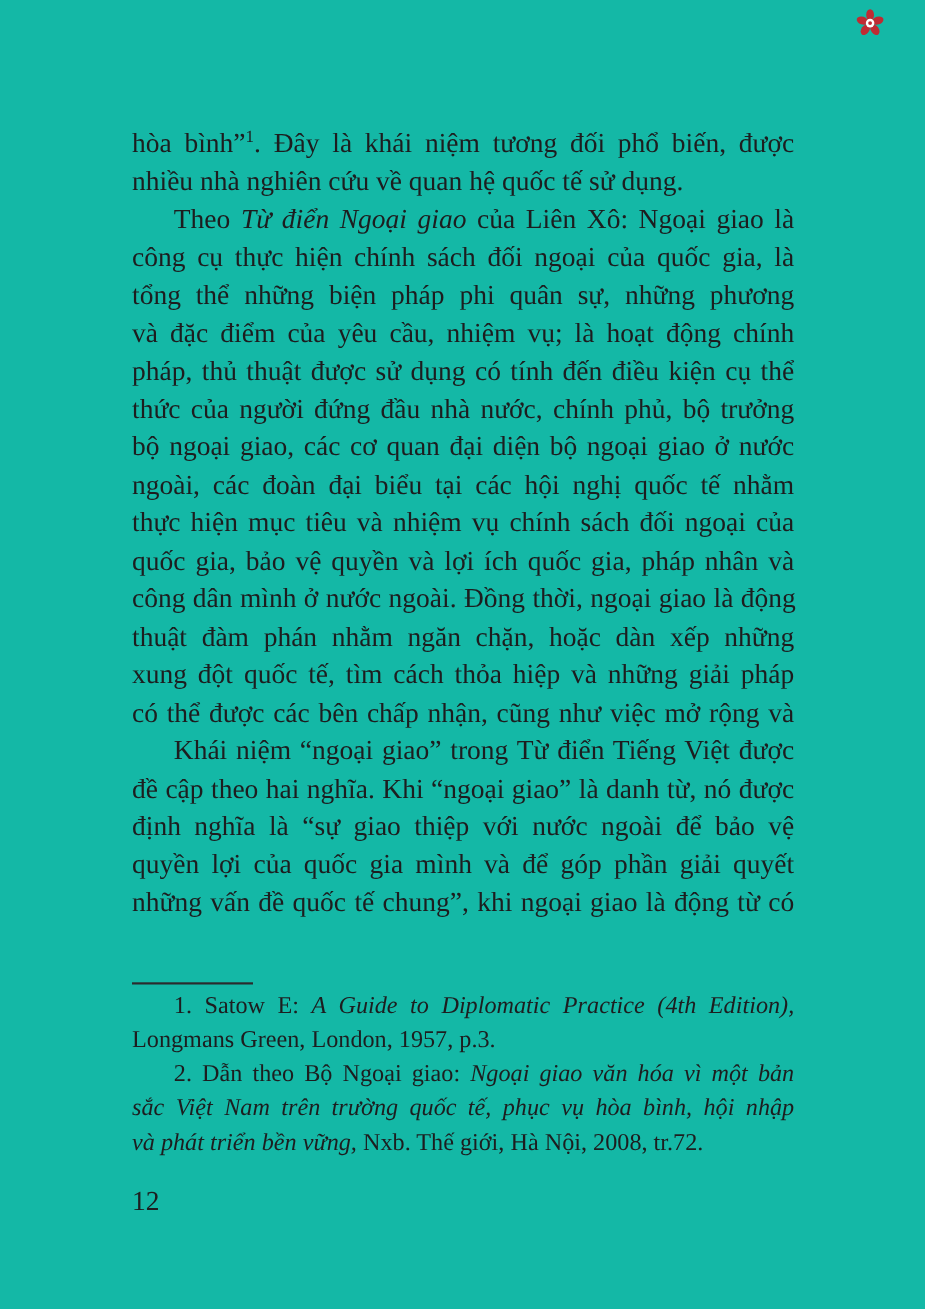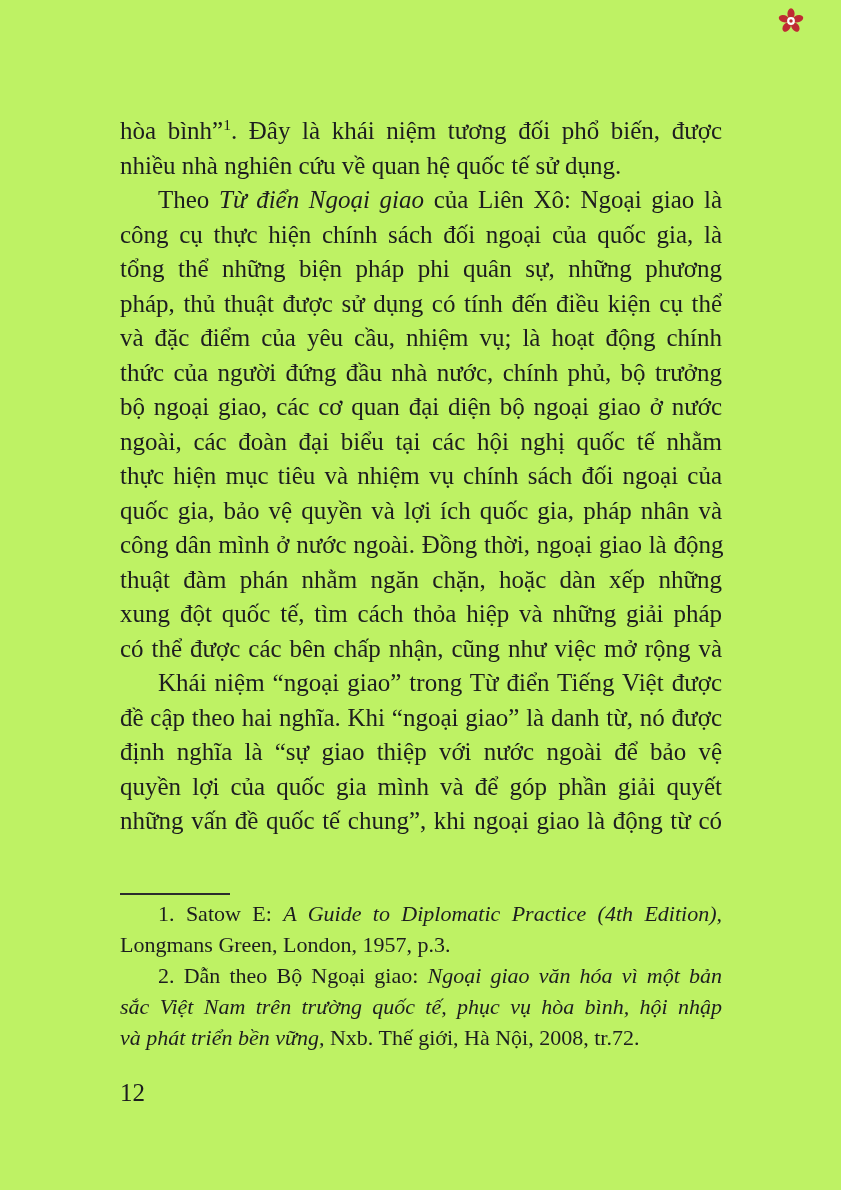--- a/index.html
+++ b/index.html
@@ -1,20 +1,20 @@
 <!DOCTYPE html>
 <html><head>
 <meta charset="utf-8">
 <style>
   html, body { margin: 0; padding: 0; background: #e8e8e8; }
   .page {
     position: relative;
     width: 841px;
     height: 1190px;
-    background: #bef264;
+    background: #14b8a6;
     font-family: "Liberation Serif", "DejaVu Serif", serif;
     color: #1d1d1f;
     overflow: hidden;
   }
   .flower {
     position: absolute;
     left: 778px;
     top: 8px;
     width: 26px;
     height: 26px;
@@ -78,22 +78,22 @@
       </g>
     </svg>
   </div>
 
   <div id="body-text" class="body-text">
       <div class="tline"><span class="ln-in" style="word-spacing: 5.33125px;"><span class="">hòa bình”</span><span class="sup">1</span><span class="">. Đây là khái niệm tương đối phổ biến, được</span></span></div>
       <div class="tline"><span class="ln-in"><span class="">nhiều nhà nghiên cứu về quan hệ quốc tế sử dụng.</span></span></div>
       <div class="tline indent"><span class="ln-in" style="word-spacing: 3.37812px;"><span class="">Theo </span><span class="it">Từ điển Ngoại giao</span><span class=""> của Liên Xô: Ngoại giao là</span></span></div>
       <div class="tline"><span class="ln-in" style="word-spacing: 4.39489px;"><span class="">công cụ thực hiện chính sách đối ngoại của quốc gia, là</span></span></div>
       <div class="tline"><span class="ln-in" style="word-spacing: 7.24132px;"><span class="">tổng thể những biện pháp phi quân sự, những phương</span></span></div>
+      <div class="tline"><span class="ln-in" style="word-spacing: 4.7429px;"><span class="">và đặc điểm của yêu cầu, nhiệm vụ; là hoạt động chính</span></span></div>
       <div class="tline"><span class="ln-in" style="word-spacing: 2.3138px;"><span class="">pháp, thủ thuật được sử dụng có tính đến điều kiện cụ thể</span></span></div>
-      <div class="tline"><span class="ln-in" style="word-spacing: 4.7429px;"><span class="">và đặc điểm của yêu cầu, nhiệm vụ; là hoạt động chính</span></span></div>
       <div class="tline"><span class="ln-in" style="word-spacing: 3.07969px;"><span class="">thức của người đứng đầu nhà nước, chính phủ, bộ trưởng</span></span></div>
       <div class="tline"><span class="ln-in" style="word-spacing: 2.51693px;"><span class="">bộ ngoại giao, các cơ quan đại diện bộ ngoại giao ở nước</span></span></div>
       <div class="tline"><span class="ln-in" style="word-spacing: 5.37642px;"><span class="">ngoài, các đoàn đại biểu tại các hội nghị quốc tế nhằm</span></span></div>
       <div class="tline"><span class="ln-in" style="word-spacing: 2.94034px;"><span class="">thực hiện mục tiêu và nhiệm vụ chính sách đối ngoại của</span></span></div>
       <div class="tline"><span class="ln-in" style="word-spacing: 2.78255px;"><span class="">quốc gia, bảo vệ quyền và lợi ích quốc gia, pháp nhân và</span></span></div>
       <div class="tline"><span class="ln-in" style="word-spacing: 0.46733px;"><span class="">công dân mình ở nước ngoài. Đồng thời, ngoại giao là động</span></span></div>
       <div class="tline"><span class="ln-in" style="word-spacing: 7.06597px;"><span class="">thuật đàm phán nhằm ngăn chặn, hoặc dàn xếp những</span></span></div>
       <div class="tline"><span class="ln-in" style="word-spacing: 3.63352px;"><span class="">xung đột quốc tế, tìm cách thỏa hiệp và những giải pháp</span></span></div>
       <div class="tline"><span class="ln-in" style="word-spacing: 1.68229px;"><span class="">có thể được các bên chấp nhận, cũng như việc mở rộng và</span></span></div>
       <div class="tline indent"><span class="ln-in" style="word-spacing: 1.75174px;"><span class="">Khái niệm “ngoại giao” trong Từ điển Tiếng Việt được</span></span></div>

